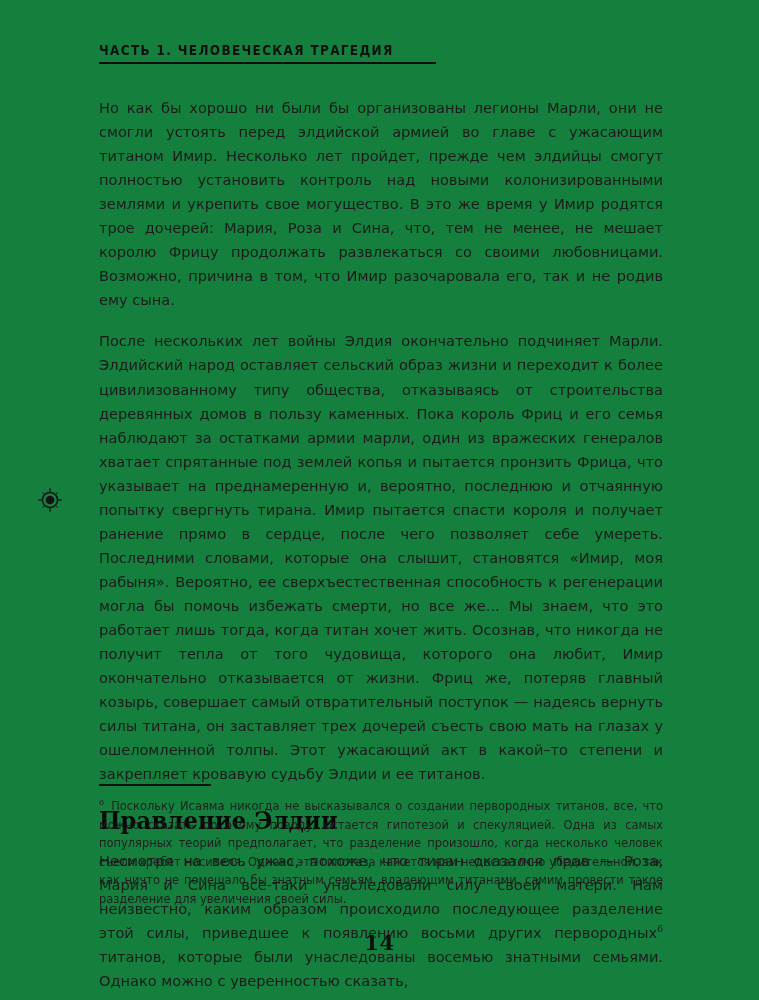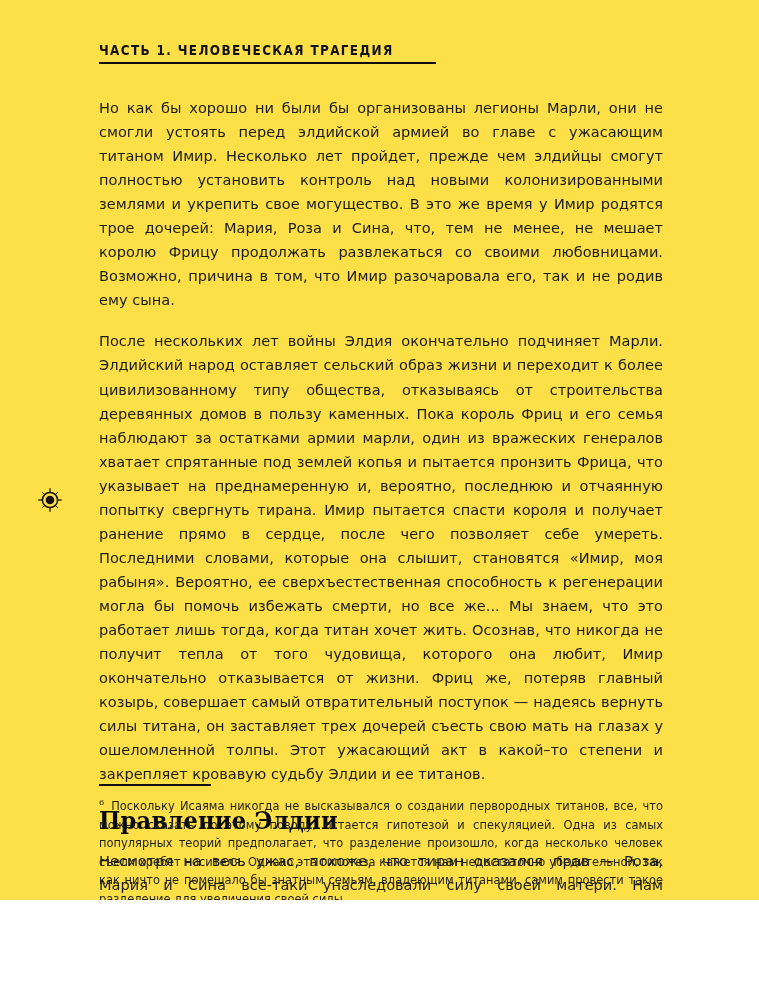--- a/index.html
+++ b/index.html
@@ -4,22 +4,22 @@
 <title>Книжная страница 14</title>
 <style>
   html, body {
     margin: 0;
     padding: 0;
     background: #ffffff;
   }
   .page {
     position: relative;
     width: 759px;
-    height: 900px;
-    background: #fde047;
+    height: 1000px;
+    background: #15803d;
     overflow: hidden;
     box-sizing: border-box;
   }
 
   
   .running-header {
     position: absolute;
     left: 99px;
     top: 44px;
     width: 340px;

